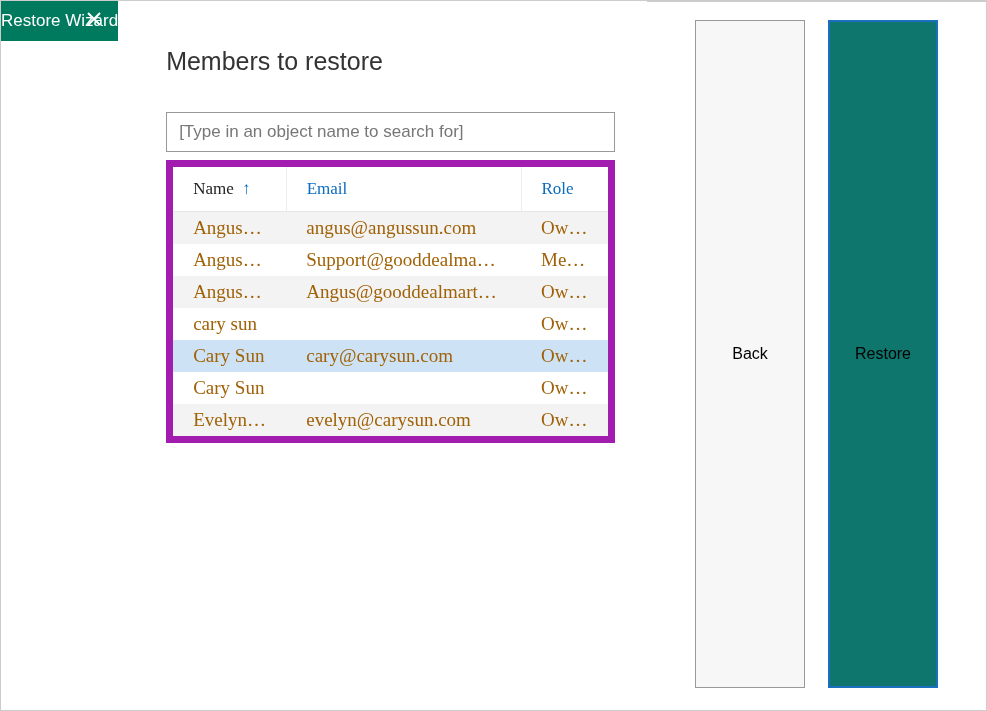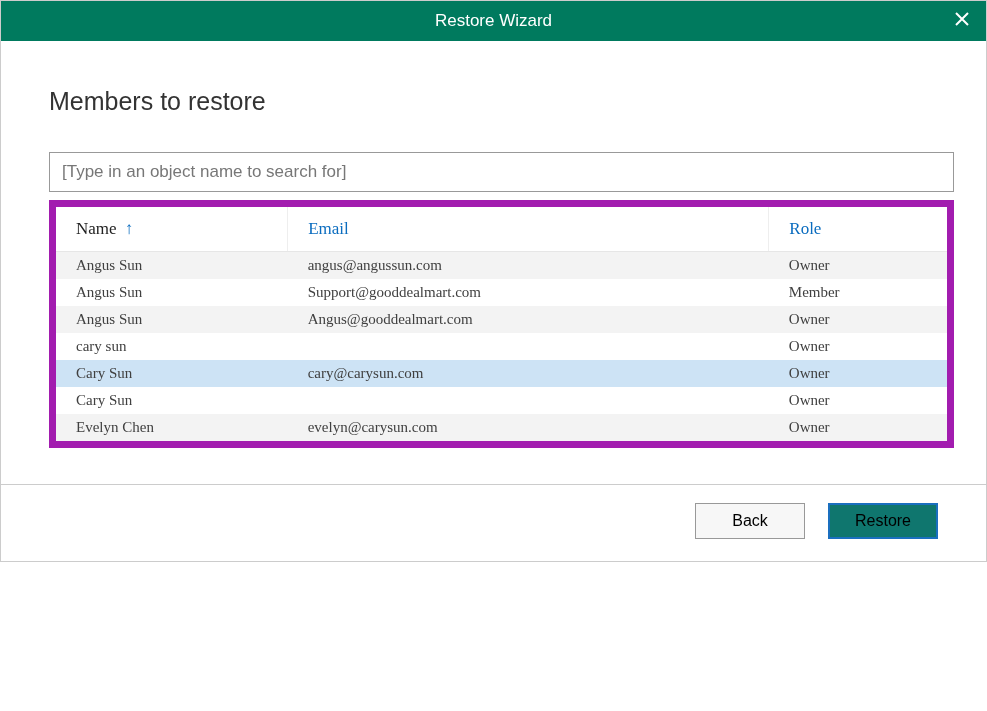--- a/index.html
+++ b/index.html
@@ -5,23 +5,22 @@
   * { box-sizing: border-box; }
   html, body {
     margin: 0; padding: 0;
     font-family: "Segoe UI", Tahoma, sans-serif;
     font-size: 16px;
     background: #ffffff;
     color: #222;
   }
   .window {
     width: 987px;
-    height: 562px;
-    display: flex;
-    flex-direction: column;
+    height: 711px;
+    display: flex;
     border: 1px solid #ccc;
     position: relative;
   }
   .titlebar {
     background: #007a5e; 
     color: #ffffff;
     height: 40px;
     display: flex;
     align-items: center;
     justify-content: center;
@@ -93,22 +92,22 @@
   thead th .sort-ind {
     color: #0a6cbf;
     margin-left: 4px;
   }
   thead th:nth-child(1) { width: 26%; }
   thead th:nth-child(2) { width: 54%; border-left: 1px solid #eee; border-right:1px solid #eee;}
   thead th:nth-child(3) { width: 20%; }
 
   tbody td {
     padding: 5px 20px;
-    font-size: 15px;
-    color: #404040;
+    font-size: 19px;
+    color: #a16207;
     white-space: nowrap;
     overflow: hidden;
     text-overflow: ellipsis;
   }
   tbody tr.odd { background: #f3f3f3; }
   tbody tr.even { background: #ffffff; }
   tbody tr.selected { background: #cde3f5; }
 
   .footer {
     border-top: 1px solid #ccc;

